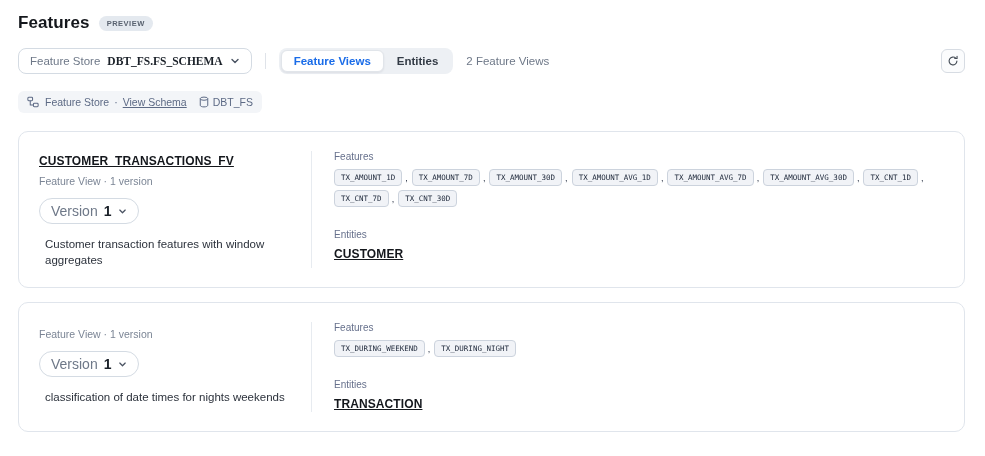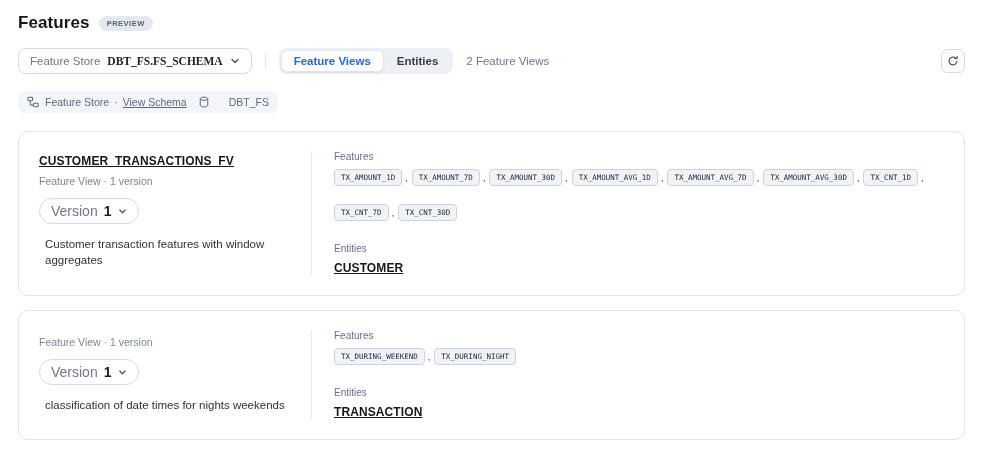--- a/index.html
+++ b/index.html
@@ -47,21 +47,21 @@
   }
 
   
   .breadcrumb {
     margin-top: 17px; display: inline-flex; align-items: center; gap: 5px;
     background: #f3f5f8; border-radius: 6px; padding: 5px 9px;
     font-size: 10.5px; color: #5d6a85;
   }
   .crumb-icon { display: inline-flex; margin-right: 1px; }
   .crumb-link { text-decoration: underline; color: #5d6a85; cursor: pointer; }
-  .crumb-db { display: inline-flex; align-items: center; gap: 20px; margin-left: 7px; }
+  .crumb-db { display: inline-flex; align-items: center; gap: 4px; margin-left: 7px; }
 
   
   .cards { margin-top: 18px; display: flex; flex-direction: column; gap: 14px; }
   .card {
     border: 1px solid #e0e5ec; border-radius: 10px; background: #fff;
     display: flex; align-items: stretch; padding: 19px 0;
   }
   .card-left { width: 292px; flex-shrink: 0; padding: 0 20px; }
   .vdivider { width: 1px; background: #e7ebf0; }
   .card-right { flex: 1; padding: 0 22px; min-width: 0; }
@@ -72,21 +72,21 @@
   .card-subtitle { margin-top: 6px; font-size: 10.5px; color: #7b8595; }
   .version-pill {
     margin-top: 11px; display: inline-flex; align-items: center; gap: 6px;
     border: 1px solid #d4dbe3; border-radius: 14px; background: #fff;
     padding: 4px 11px; font-size: 14px; cursor: pointer;
   }
   .version-label { color: #6e7888; }
   .version-value { font-weight: 700; color: #1b2129; }
   .card-desc { margin: 13px 6px 0; font-size: 11.5px; color: #2c323c; line-height: 1.35; max-width: 262px; }
   .section-label { font-size: 10px; color: #66708c; }
-  .chips { margin-top: 7px; display: flex; flex-wrap: wrap; gap: 18px 4px; align-items: center; max-width: 600px; }
+  .chips { margin-top: 7px; display: flex; flex-wrap: wrap; gap: 4px 4px; align-items: center; max-width: 600px; }
   .chip-item { display: inline-flex; align-items: center; gap: 3px; white-space: nowrap; }
   .chip {
     font-family: "DejaVu Sans Mono", "Liberation Mono", monospace;
     font-size: 7.5px; color: #222c3e;
     background: #f1f3f7; border: 1px solid #ccd3dd; border-radius: 4px;
     padding: 3px 6px;
   }
   .chip-comma { font-size: 9px; color: #222c3e; }
   .entities-label { margin-top: 22px; }
   .entity-link {

